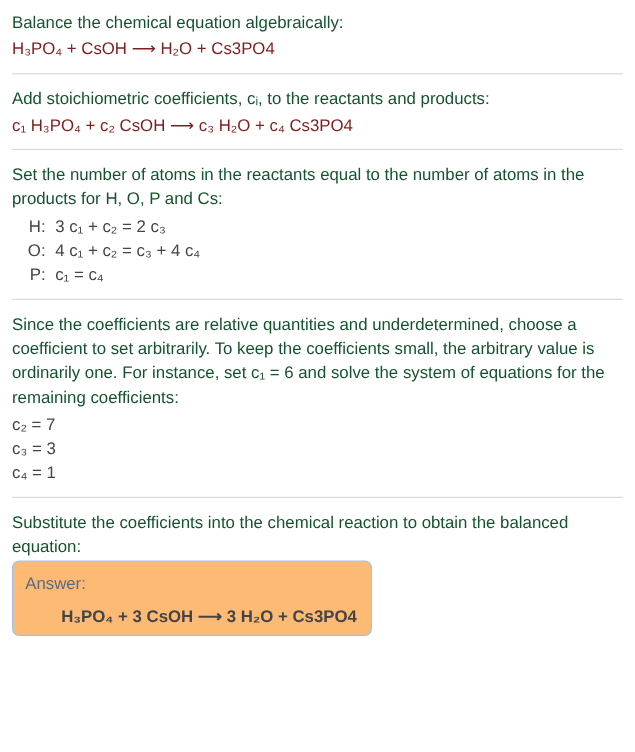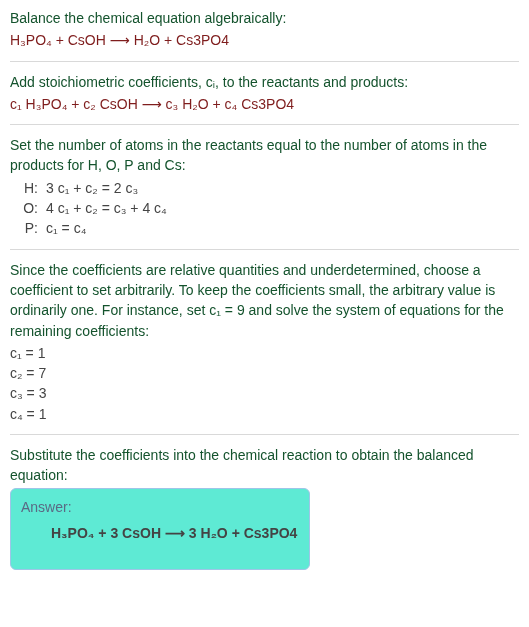--- a/index.html
+++ b/index.html
@@ -36,23 +36,23 @@
   }
   .atoms-table td.el {
     text-align: right;
     width: 24px;
   }
   .coeff-list {
     margin-top: 2px;
   }
   .answer-box {
     border: 1px solid #9ec5e8;
-    background: #5eead4;
+    background: #fdba74;
     border-radius: 6px;
-    padding: 8px 10px 26px 10px;
+    padding: 8px 10px 6px 10px;
     width: 300px;
     box-sizing: border-box;
   }
   .answer-label {
     color: #5a6a84;
     margin-bottom: 6px;
   }
   .answer-eq {
     padding-left: 30px;
     color: #444;
@@ -85,23 +85,22 @@
   </tr>
   <tr>
     <td class="el">P:</td>
     <td>c₁ = c₄</td>
   </tr>
 </tbody>
   </table>
 
 <hr class="sep">
 
-<div class="prompt">Since the coefficients are relative quantities and underdetermined, choose a coefficient to set arbitrarily. To keep the coefficients small, the arbitrary value is ordinarily one. For instance, set c₁ = 9 and solve the system of equations for the remaining coefficients:</div>
+<div class="prompt">Since the coefficients are relative quantities and underdetermined, choose a coefficient to set arbitrarily. To keep the coefficients small, the arbitrary value is ordinarily one. For instance, set c₁ = 6 and solve the system of equations for the remaining coefficients:</div>
 <div class="coeff-list">
-  <div>c₁ = 1</div>
   <div>c₂ = 7</div>
   <div>c₃ = 3</div>
   <div>c₄ = 1</div>
 </div>
 
 <hr class="sep">
 
 <div class="prompt">Substitute the coefficients into the chemical reaction to obtain the balanced equation:</div>
 
 <div class="answer-box">

